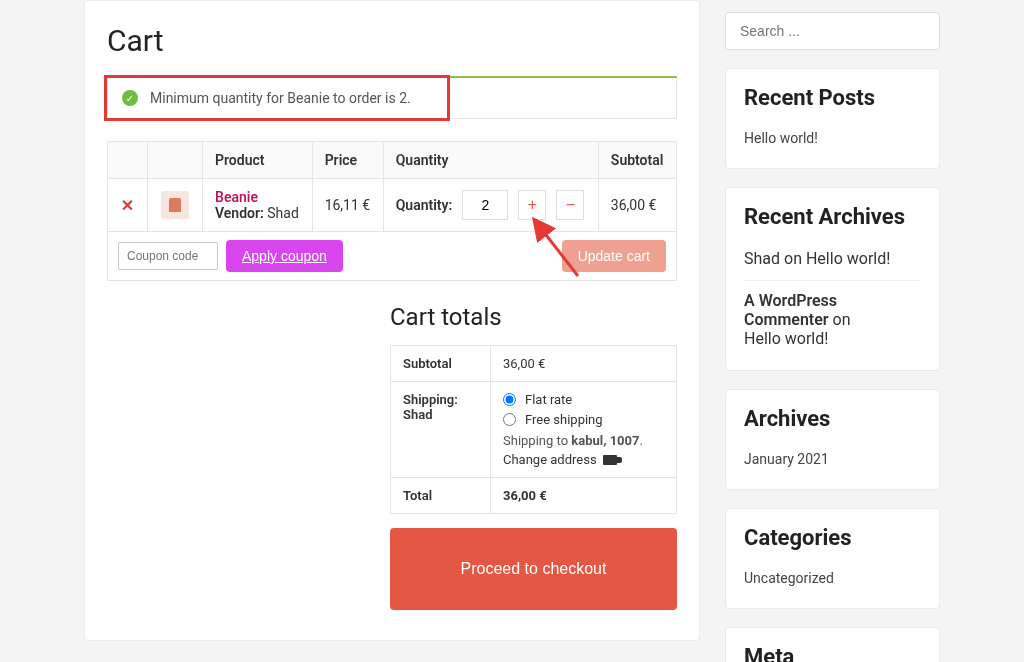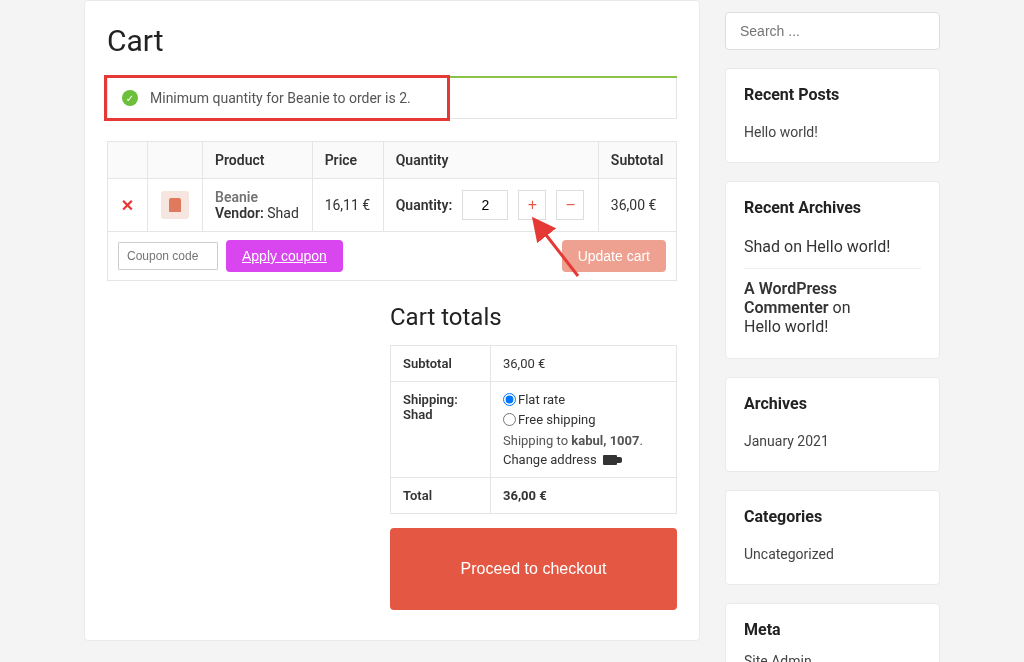--- a/index.html
+++ b/index.html
@@ -14,46 +14,46 @@
   .notice-container .redbox { position:absolute; top:-3px; left:-3px; width:346px; height:46px; border:3px solid #e53935; pointer-events:none;}
   .check-icon { width:16px; height:16px; border-radius:50%; background:#6bbf3b; display:flex; align-items:center; justify-content:center; color:#fff; font-size:10px; flex-shrink:0;}
   table.cart { width:100%; border-collapse:collapse; margin-top:22px; font-size:14px;}
   table.cart th, table.cart td { border:1px solid #e5e5e5; padding:10px 12px; text-align:left; vertical-align:middle;}
   table.cart th { font-weight:600; color:#333; background:#fafafa;}
   table.cart th:first-child, table.cart td:first-child { width:40px; text-align:center;}
   table.cart th:nth-child(2), table.cart td:nth-child(2){ width:55px; text-align:center;}
   .remove-x { color:#e53935; font-weight:bold; font-size:16px; cursor:pointer;}
   .thumb { width:28px; height:28px; background:#f7e6e0; border-radius:3px; display:inline-flex; align-items:center; justify-content:center; }
   .thumb .bag { width:12px; height:14px; background:#e07a5f; border-radius:2px 2px 0 0; position:relative;}
-  .prod-name { color:#737373; font-weight:600; }
+  .prod-name { color:#be185d; font-weight:600; }
   .vendor-label { font-weight:600; color:#333;}
   .qty-cell { display:flex; align-items:center; gap:10px;}
   .qty-label { font-weight:600; }
   .qty-input { width:46px; height:30px; border:1px solid #ddd; text-align:center; font-size:14px;}
   .qty-btn { width:28px; height:30px; border:1px solid #ddd; background:#fff; color:#e45843; font-size:16px; line-height:1; cursor:pointer;}
   .cart-actions { border:1px solid #e5e5e5; border-top:none; padding:8px 10px; display:flex; align-items:center; gap:8px;}
   .coupon-input { width:100px; height:28px; border:1px solid #ccc; border-radius:1px; padding:0 8px; font-size:12px;}
   .btn { border:none; border-radius:4px; padding:8px 16px; font-size:14px; cursor:pointer; color:#fff;}
   .btn-orange { background:#d946ef;text-decoration:underline;}
   .btn-orange-disabled { background:#efa191; }
   .spacer { flex:1;}
   .totals-wrap { width:287px; margin-left:auto; margin-top:22px;}
   .totals-title { font-size:24px; font-weight:400; color:#222; margin-bottom:14px;}
   table.totals { width:100%; border-collapse:collapse; font-size:13px;}
   table.totals th, table.totals td { border:1px solid #e5e5e5; padding:10px 12px; text-align:left; vertical-align:top;}
   table.totals th { font-weight:600; width:100px;}
-  .ship-opt { display:flex; align-items:center; gap:2px; margin-bottom:5px;}
+  .ship-opt { display:flex; align-items:center; gap:9px; margin-bottom:5px;}
   .ship-dest { color:#555; margin-top:6px;}
   .change-addr { color:#333; margin-top:4px; display:inline-flex; align-items:center; gap:6px; cursor:pointer;}
   .truck-icon { width:14px; height:10px; background:#333; display:inline-block; position:relative; border-radius:1px;}
   .truck-icon::after { content:""; position:absolute; right:-5px; top:2px; width:5px; height:6px; background:#333; border-radius:0 2px 2px 0;}
   .checkout-btn { display:block; width:100%; background:#e45843; color:#fff; text-align:center; padding:32px; border:none; border-radius:4px; font-size:16px; margin-top:14px; cursor:pointer;}
   .sidebar { width:215px; display:flex; flex-direction:column; gap:18px; padding-top:12px;}
   .widget { background:#fff; border:1px solid #eaeaea; border-radius:4px; padding:16px 18px;}
-  .widget h3 { font-size:16px; font-weight:700; color:#222; margin-bottom:14px;}
+  .widget h3 { font-size:22px; font-weight:700; color:#222; margin-bottom:14px;}
   .widget .item { font-size:14px; color:#444; padding:6px 0;}
   .search-box { background:#fff; border:1px solid #ddd; border-radius:4px; padding:10px 14px; font-size:14px; color:#999; width:100%; }
   .meta-list .meta-item { border-top:1px solid #eee; margin:0 -18px; padding:10px 18px; font-size:14px; color:#444;}
   .meta-list .meta-item:first-child { border-top:none; padding-top:0;}
   .arrow-annot { position:absolute; left:408px; top:220px; pointer-events:none;}
   .arrow-annot svg { overflow:visible;}
   .comment-block { padding:6px 0;}
   .comment-block + .comment-block { border-top:1px solid #eee; margin-top:6px; padding-top:10px;}
 </style>
 </head>

